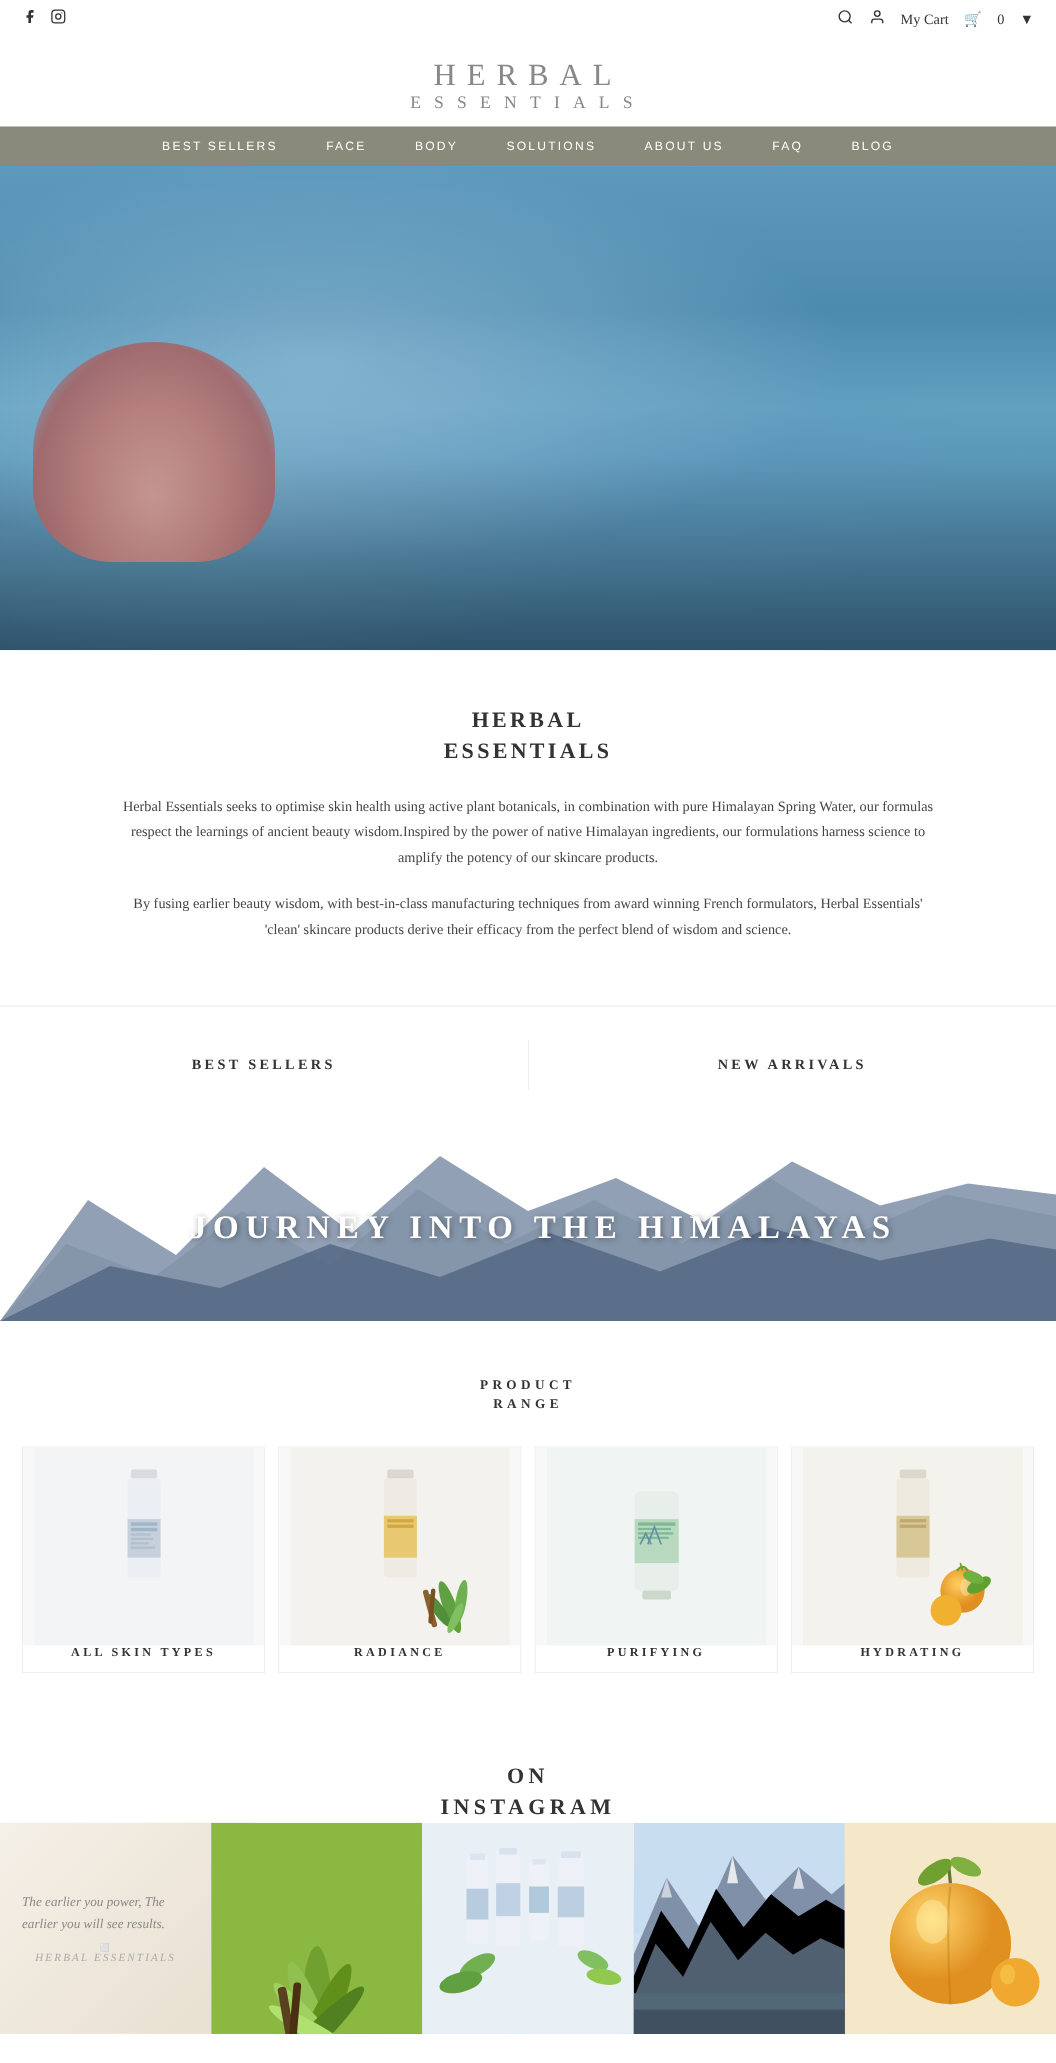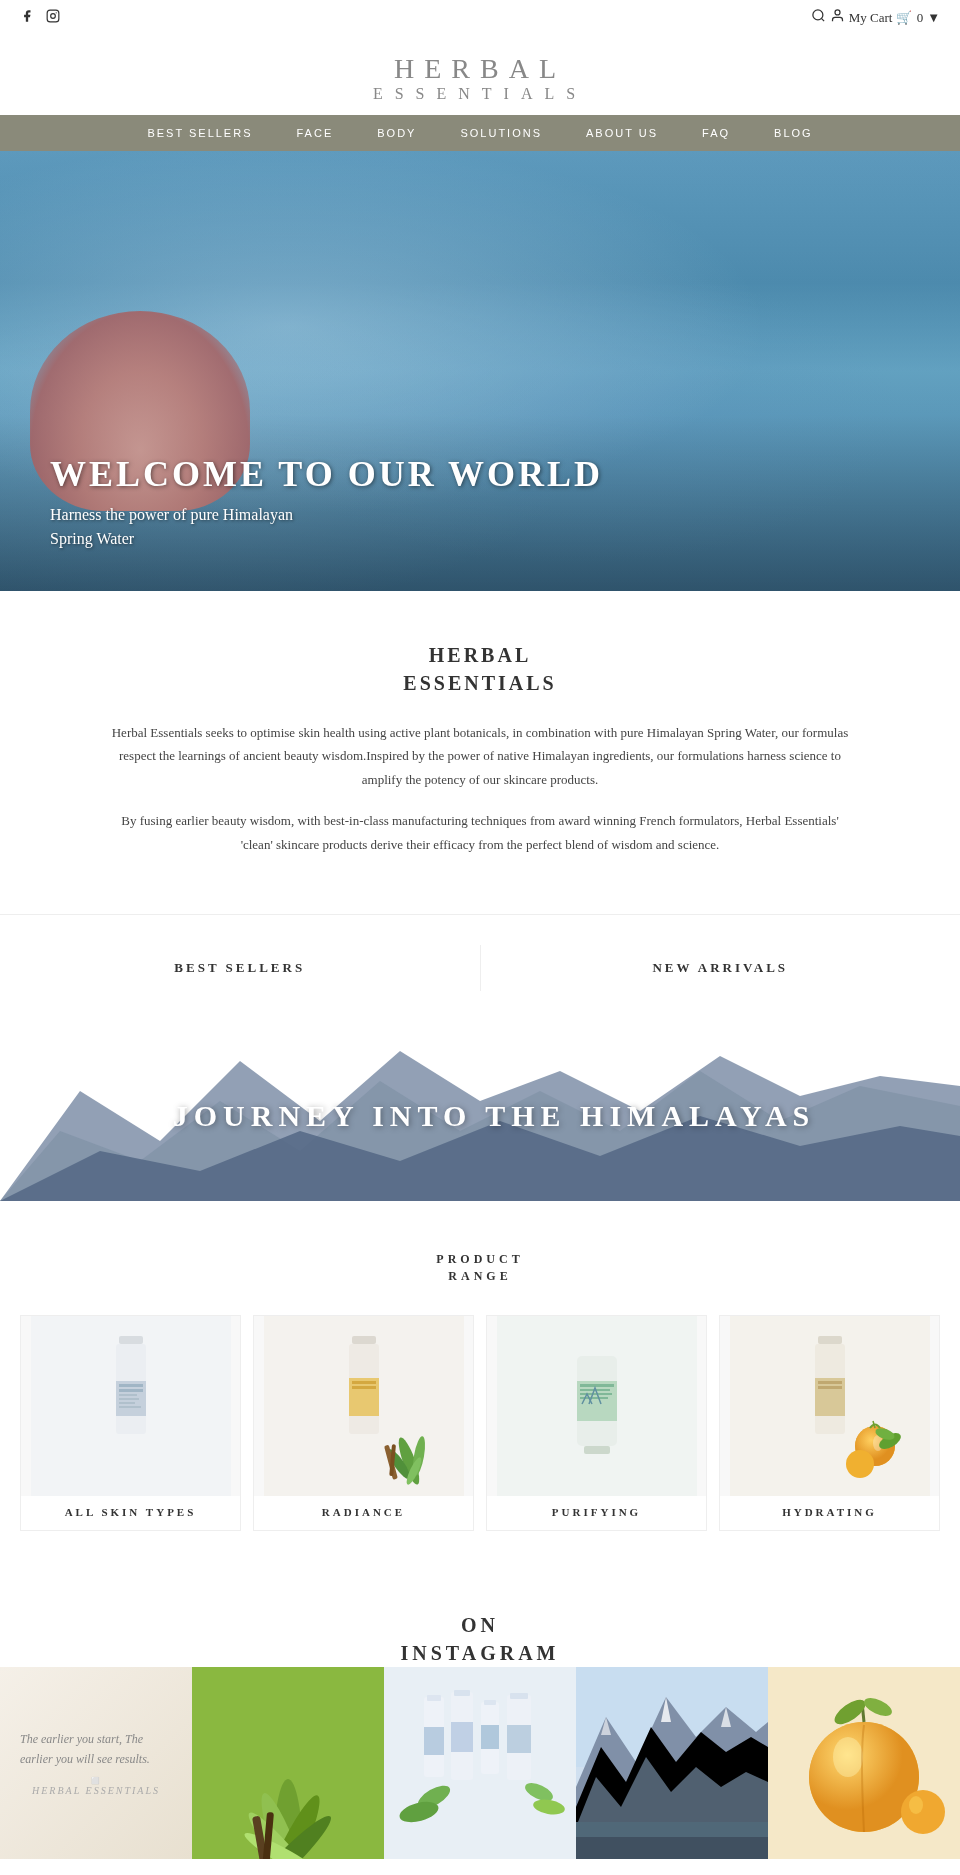--- a/index.html
+++ b/index.html
@@ -8,21 +8,21 @@
     
     .top-bar {
       display: flex;
       justify-content: space-between;
       align-items: center;
       padding: 8px 20px;
       background: #fff;
     }
     .social-icons { display: flex; gap: 12px; }
     .social-icon { font-size: 14px; color: #333; cursor: pointer; text-decoration: none; }
-    .top-right { display: flex; align-items: center; gap: 4px; font-size: 13px; color: #333; }
+    .top-right { display: flex; align-items: center; gap: 14px; font-size: 13px; color: #333; }
     .top-right span { cursor: pointer; }
 
     
     .logo-section {
       text-align: center;
       padding: 18px 0 12px;
       letter-spacing: 6px;
       text-transform: uppercase;
     }
     .logo-section .logo-main {
@@ -232,21 +232,20 @@
       background: #f8f8f8;
       position: relative;
       overflow: hidden;
     }
     .product-name {
       font-size: 11px;
       font-weight: 700;
       letter-spacing: 3px;
       text-transform: uppercase;
       color: #333;
-      margin-top: 10px;
       padding: 0 8px;
     }
 
     
     .instagram-section {
       padding: 50px 0 0;
       text-align: center;
     }
     .instagram-title {
       font-size: 20px;
@@ -353,27 +352,20 @@
   <a href="#">SOLUTIONS</a>
   <a href="#">ABOUT US</a>
   <a href="#">FAQ</a>
   <a href="#">BLOG</a>
 </nav>
 
 <div class="hero">
   <div class="hero-water"></div>
   <div class="hero-overlay"></div>
   <div class="hero-hands"></div>
-  <div class="hero-text">
-    <div class="hero-title">WELCOME TO OUR WORLD</div>
-    <div class="hero-subtitle">
-      <span>Harness the power of pure Himalayan</span><br>
-      <span>Spring Water</span>
-    </div>
-  </div>
 </div>
 
 <div class="about-section">
   <div class="about-title">
     <span>HERBAL</span><br>
     <span>ESSENTIALS</span>
   </div>
   <p class="about-text">Herbal Essentials seeks to optimise skin health using active plant botanicals, in combination with pure Himalayan Spring Water, our formulas respect the learnings of ancient beauty wisdom.Inspired by the power of native Himalayan ingredients, our formulations harness science to amplify the potency of our skincare products.</p>
   <p class="about-text">By fusing earlier beauty wisdom, with best-in-class manufacturing techniques from award winning French formulators, Herbal Essentials' 'clean' skincare products derive their efficacy from the perfect blend of wisdom and science.</p>
 </div>
@@ -497,21 +489,21 @@
 
 <div class="instagram-section">
   <div class="instagram-title">
     <span>ON</span><br>
     <span>INSTAGRAM</span>
   </div>
   <div class="instagram-grid">
 
     <div class="instagram-item insta-1">
       <div>
-        <div class="insta-1-text">The earlier you start, The earlier you will see results.</div>
+        <div class="insta-1-text">The earlier you power, The earlier you will see results.</div>
         <div class="insta-1-logo">
           <div style="font-size:7px;letter-spacing:1px;color:#aaa;margin-top:6px;">⬜</div>
           <div style="font-size:10px;letter-spacing:2px;color:#aaa;font-style:italic;">HERBAL ESSENTIALS</div>
         </div>
       </div>
     </div>
 
     <div class="instagram-item">
       <div class="insta2-content">
         <svg width="192" height="192" viewBox="0 0 192 192">

